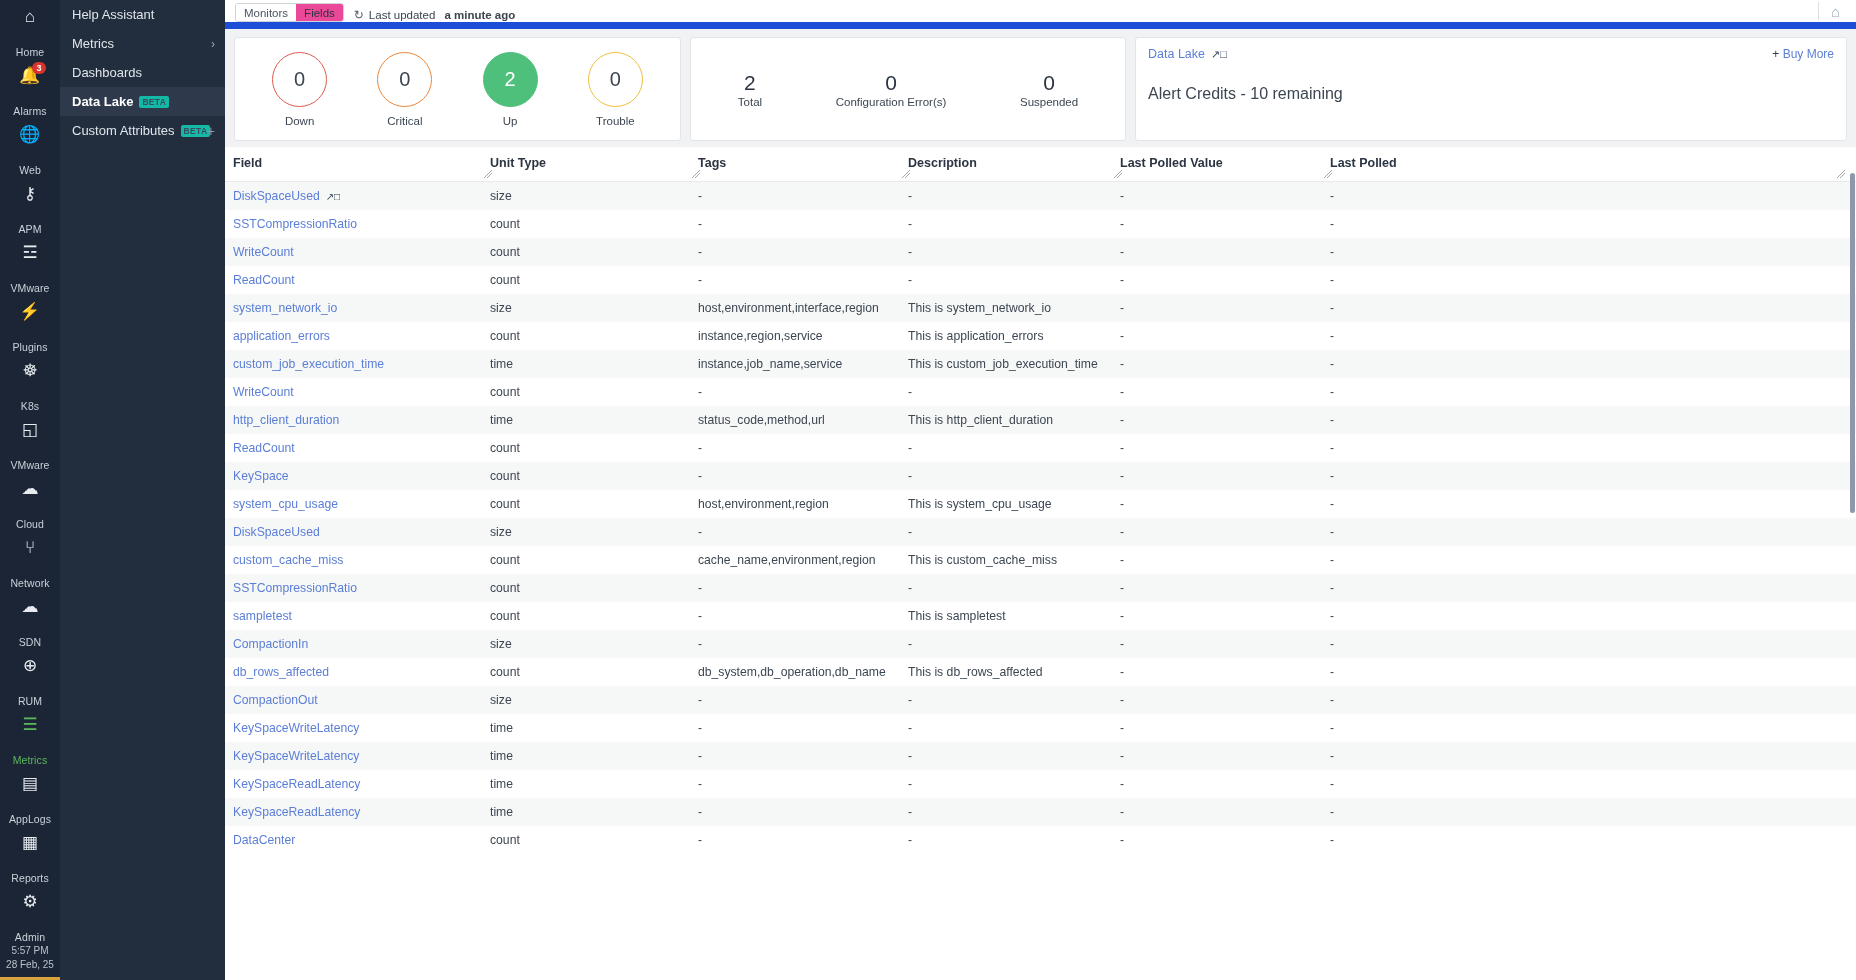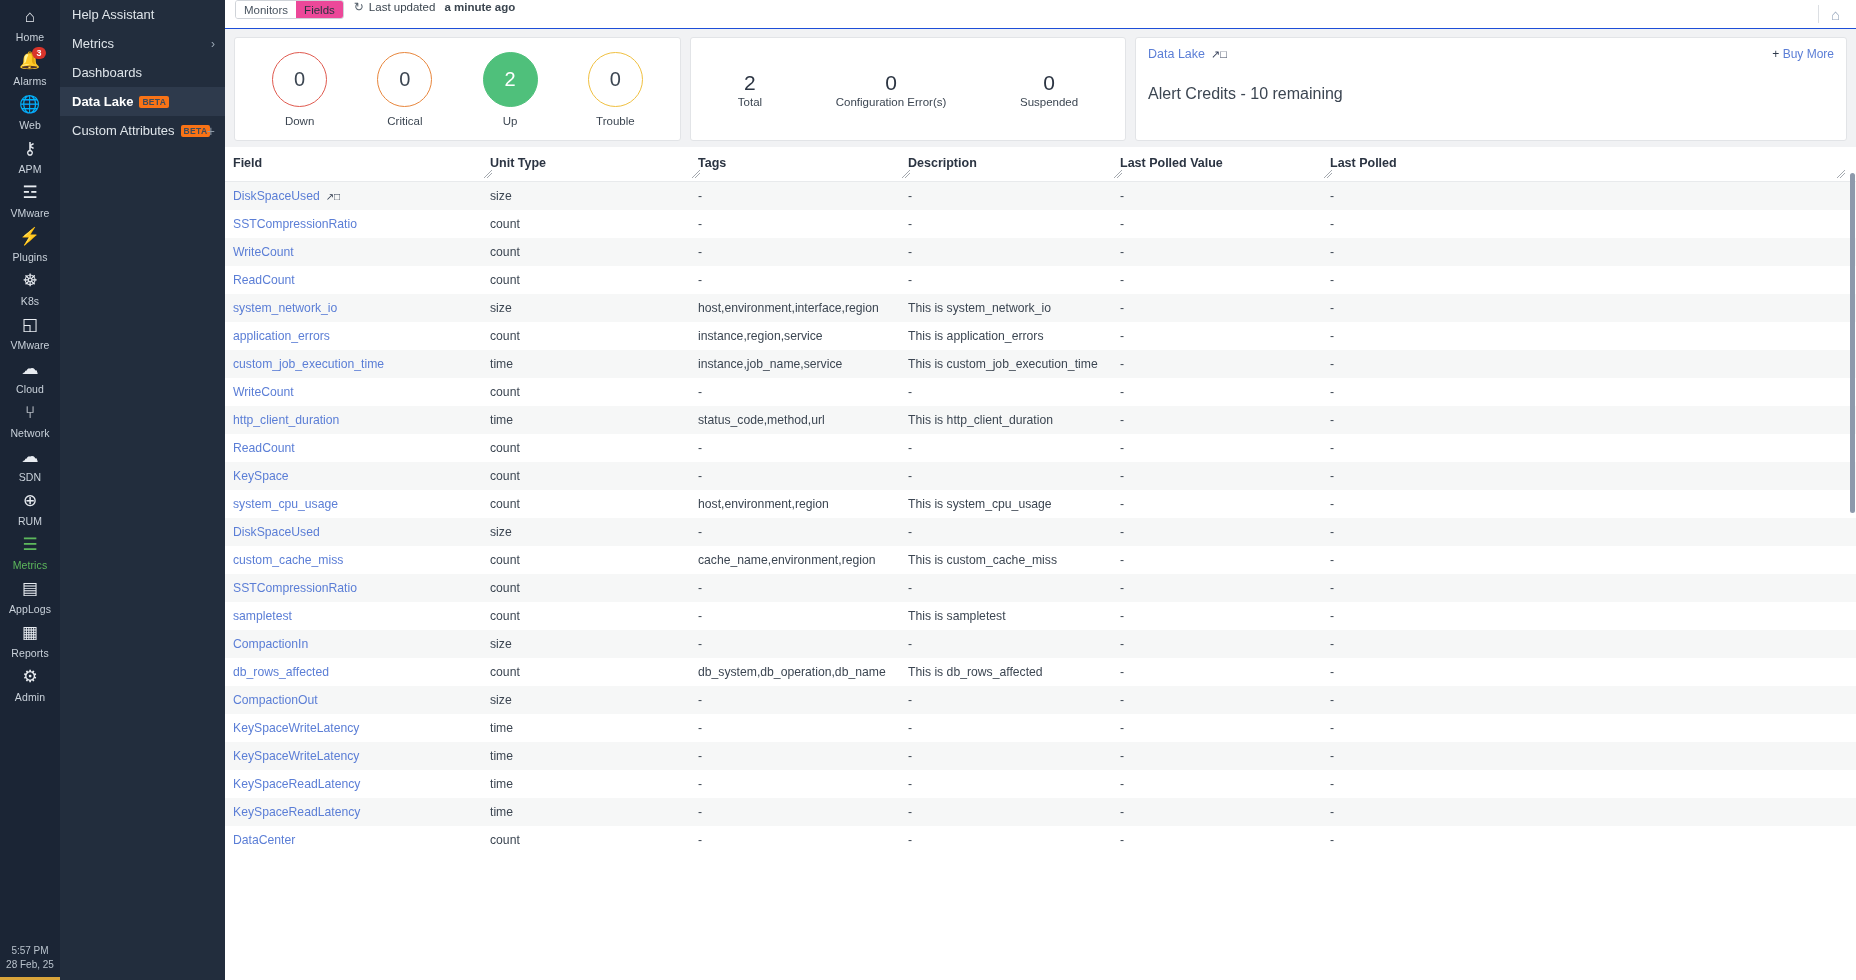--- a/index.html
+++ b/index.html
@@ -20,21 +20,21 @@
   .rail-item {
     width: 60px; padding: 5px 0 3px;
     display: flex; flex-direction: column; align-items: center;
     cursor: pointer; position: relative;
   }
   .rail-item .glyph {
     font-size: 17px; line-height: 20px; color: #e8ecf1;
     height: 20px; display: flex; align-items: center; justify-content: center;
   }
   .rail-item .rlabel {
-    font-size: 10.5px; color: #c9d1da; margin-top: 4px; letter-spacing: .1px; text-align: right;
+    font-size: 10.5px; color: #c9d1da; margin-top: 19px; letter-spacing: .1px; text-align: right;
   }
   .rail-item.active .rlabel { color: #5db85c; }
   .rail-item.active .glyph { color: #5db85c; }
   .rail-badge {
     position: absolute; top: 1px; left: 32px;
     background: #d9342b; color: #fff; font-size: 9px; line-height: 12px;
     border-radius: 7px; padding: 0 4px; min-width: 14px; text-align: center;
     font-weight: bold;
   }
   #rail-clock {
@@ -51,38 +51,38 @@
     height: 29px; display: flex; align-items: center;
     padding: 0 12px; color: #dfe5ea; font-size: 13px; cursor: pointer;
     position: relative;
   }
   .nav-item.selected { background: #2e3a4c; color: #fff; font-weight: bold; }
   .nav-chevron {
     position: absolute; right: 10px; color: #9aa7b4; font-size: 12px;
   }
   .beta-tag {
     display: inline-block; margin-left: 6px;
-    background: #f97316; color: #3d4c5c; font-size: 8.5px; font-weight: bold;
+    background: #14b8a6; color: #3d4c5c; font-size: 8.5px; font-weight: bold;
     padding: 1px 3px; border-radius: 2px; letter-spacing: .3px;
     vertical-align: middle;
   }
   .nav-plus {
     position: absolute; right: 10px; color: #8d99a6; font-size: 14px;
   }
 
   
   #main {
     flex: 1 1 auto; height: 980px; background: #f1f2f4;
     display: flex; flex-direction: column; overflow: hidden;
     position: relative;
   }
   
   #topbar {
-    height: 29px; background: #ffffff; border-bottom: 1px solid #1d4ed8;
-    display: flex; align-items: flex-start; padding: 0 10px;
+    height: 29px; background: #ffffff; border-bottom: 7px solid #1d4ed8;
+    display: flex; align-items: flex-end; padding: 0 10px;
     flex: 0 0 29px;
   }
   .segmented {
     display: flex; border: 1px solid #cfd3d8; border-radius: 3px;
     overflow: hidden; height: 19px;
   }
   .seg-btn {
     font-size: 11.5px; padding: 0 8px; display: flex; align-items: center;
     color: #4a5561; cursor: pointer; background: #fff; height: 100%;
   }

